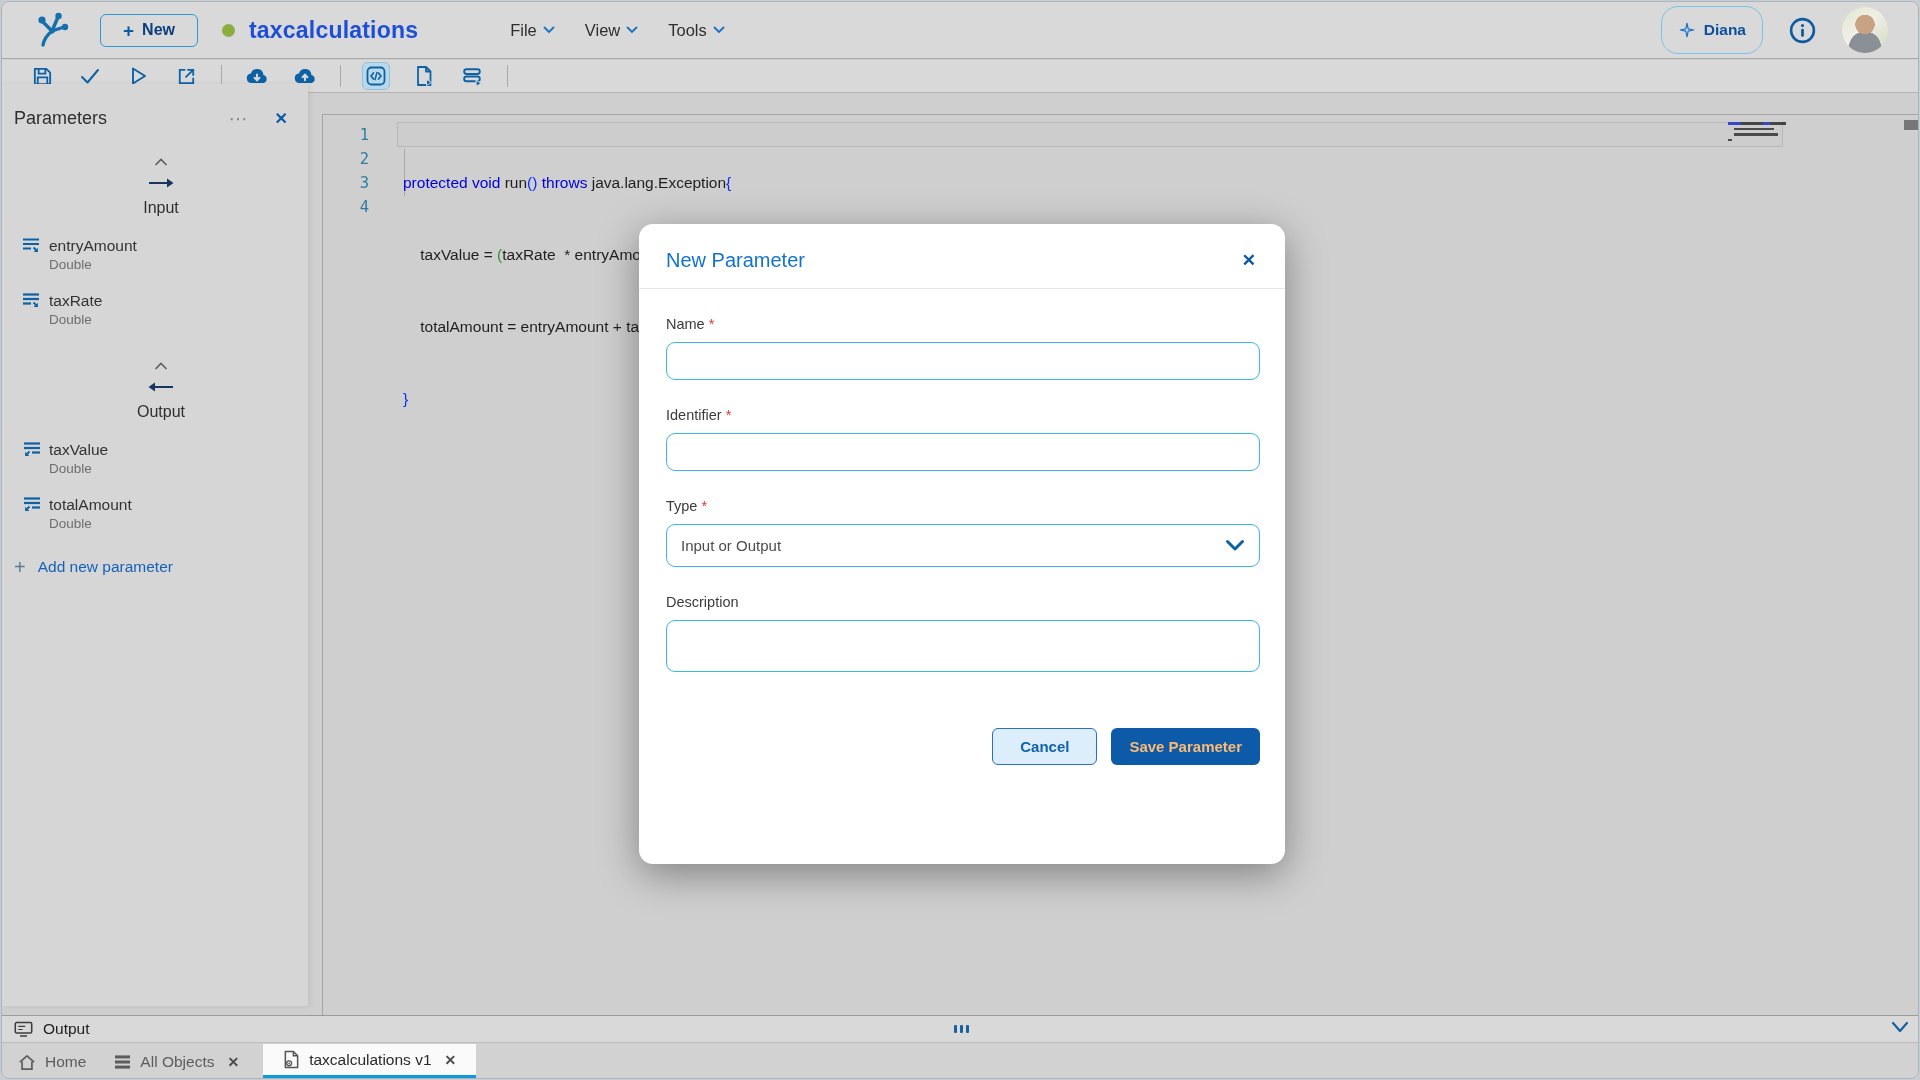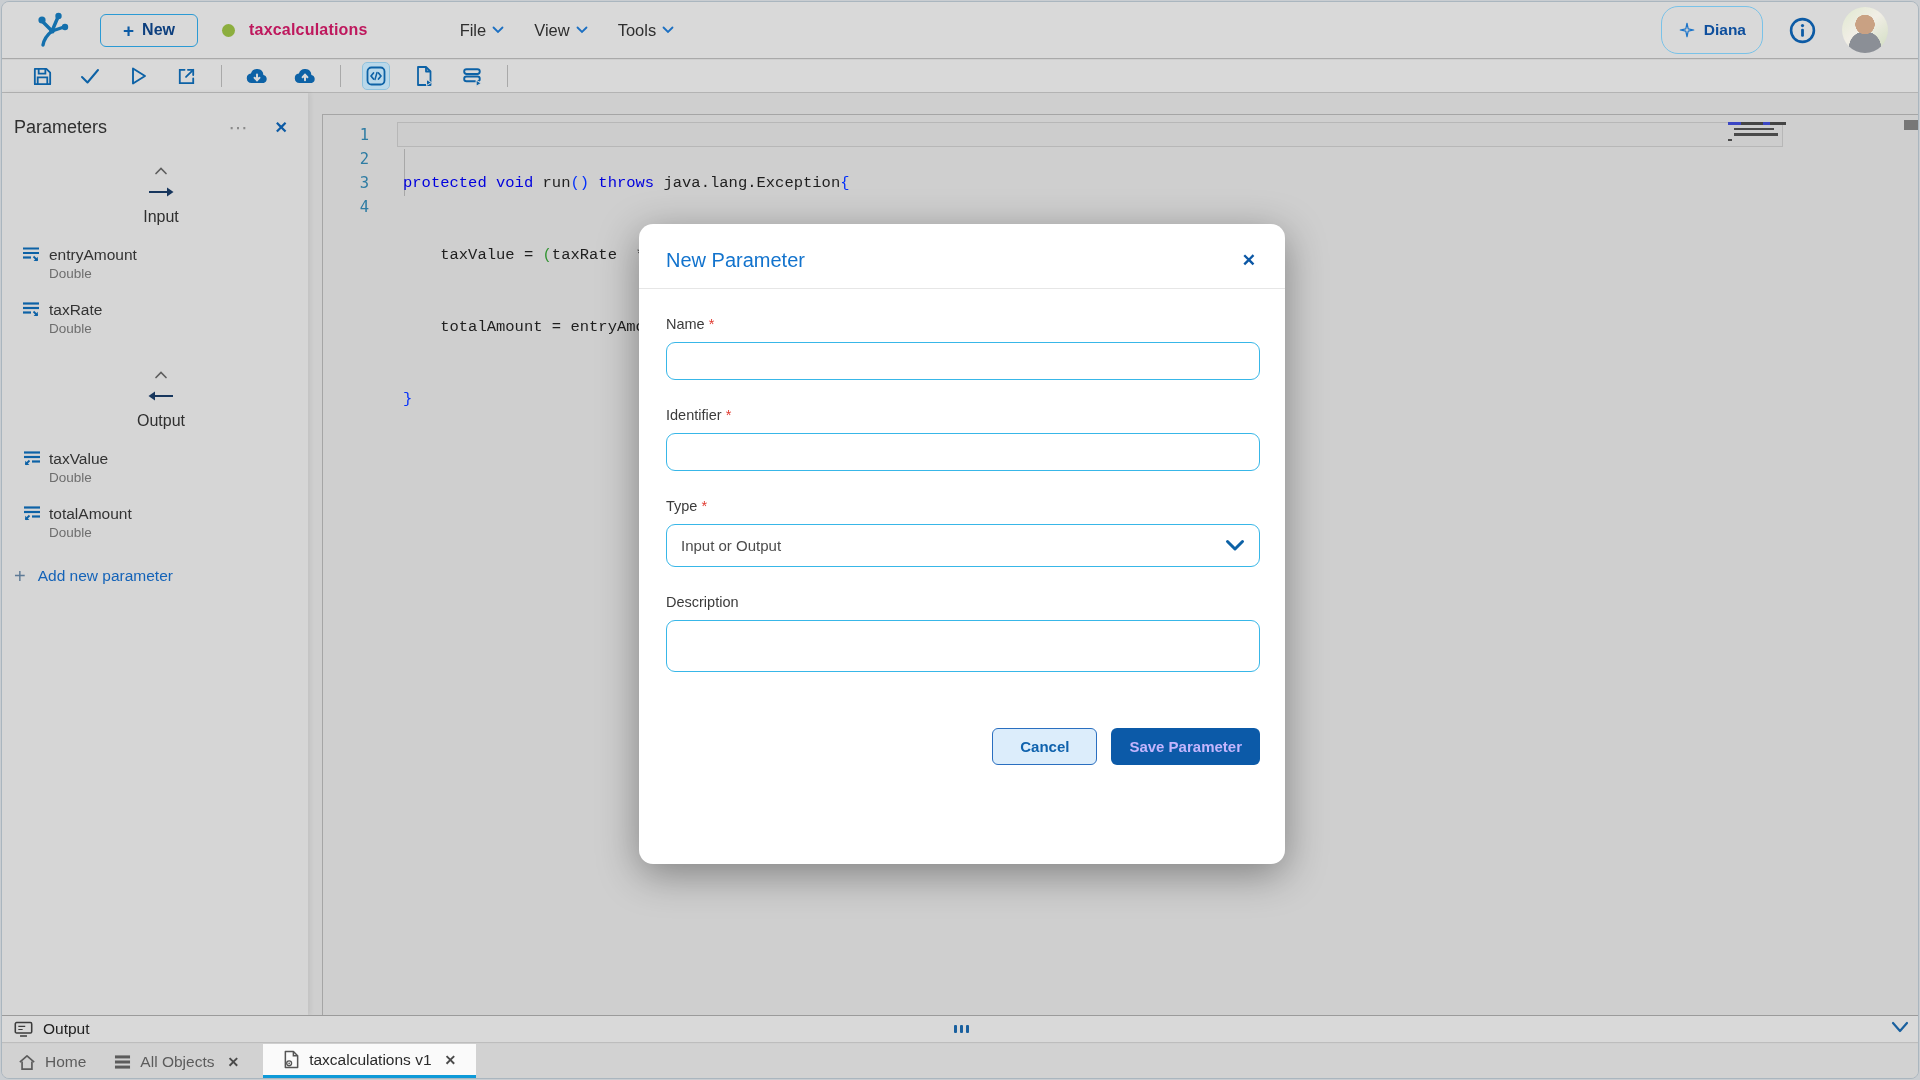--- a/index.html
+++ b/index.html
@@ -10,21 +10,21 @@
 
   
   .header { position:absolute; left:0; top:0; width:100%; height:57px; background:#d9d9d9;
             border-bottom:1px solid #a9a9a9; display:flex; align-items:center; }
   .logo { width:44px; height:44px; margin-left:28px; }
   .new-btn { display:flex; align-items:center; gap:8px; margin-left:26px; padding:6px 22px;
              border:1.6px solid #2b9ad4; border-radius:6px; color:#0d3f7e; font-weight:bold;
              font-size:16px; cursor:pointer; background:transparent; }
   .new-btn .plus { color:#0d5ba5; font-size:19px; font-weight:bold; line-height:1; }
   .status-dot { width:13px; height:13px; border-radius:50%; background:#8cae3e; margin-left:24px; }
-  .proj-title { font-size:16px; font-weight:bold; color:#be185d; margin-left:14px; letter-spacing:.2px; }
+  .proj-title { font-size:23px; font-weight:bold; color:#1d4ed8; margin-left:14px; letter-spacing:.2px; }
   .menus { display:flex; gap:30px; margin-left:92px; }
   .menu-item { display:flex; align-items:center; gap:6px; font-size:16.5px; color:#2e2e2e; cursor:pointer; }
   .header-right { margin-left:auto; display:flex; align-items:center; gap:26px; margin-right:30px; }
   .user-pill { display:flex; align-items:center; gap:8px; border:1.4px solid #79c2e8; border-radius:17px;
                padding:14px 16px; color:#0e4f9d; font-weight:bold; font-size:15.5px; cursor:pointer; }
   .info-btn { width:27px; height:27px; cursor:pointer; }
   .avatar { width:46px; height:46px; border-radius:50%; cursor:pointer; overflow:hidden;
             background:
               radial-gradient(circle at 50% 38%, #c9a183 0 26%, transparent 27%),
               radial-gradient(circle at 50% 88%, #8b8f96 0 34%, transparent 35%),
@@ -34,21 +34,21 @@
   
   .toolbar { position:absolute; left:0; top:58px; width:100%; height:33px; background:#d9d9d9;
              border-bottom:1px solid #b3b3b3; display:flex; align-items:center; }
   .tool { width:26px; height:26px; margin:0 11px; display:flex; align-items:center; justify-content:center;
           cursor:pointer; border-radius:4px; }
   .tool.first { margin-left:27px; }
   .tool.active { background:#b9d8ea; outline:1px solid #8fc2de; }
   .tb-divider { width:1px; height:22px; background:#a9a9a9; margin:0 11px; }
 
   
-  .sidebar { position:absolute; left:0; top:91px; width:306px; height:922px; background:#d6d6d6;
+  .sidebar { position:absolute; left:0; top:82px; width:306px; height:922px; background:#d6d6d6;
              box-shadow:2px 0 5px rgba(0,0,0,.07); }
   .sb-head { display:flex; align-items:center; padding:24px 20px 0 12px; }
   .sb-title { font-size:18px; color:#2f2f2f; }
   .sb-head-actions { margin-left:auto; display:flex; align-items:center; gap:26px; }
   .sb-menu-dots { color:#8a8a8a; font-size:19px; letter-spacing:1px; cursor:pointer; line-height:10px; }
   .sb-close { color:#0d5ba5; font-weight:bold; font-size:16px; cursor:pointer; }
   .sb-section { display:flex; align-items:center; gap:10px; margin:28px 0 0 12px; cursor:pointer;flex-direction:column; }
   .sb-section-label { font-size:16px; color:#2f2f2f; }
   .sb-item { display:flex; margin:20px 0 0 20px; gap:8px; cursor:pointer; }
   .sb-item-texts { display:flex; flex-direction:column; gap:2px; }
@@ -59,21 +59,21 @@
   .sb-add-label { color:#1463b8; font-size:15.5px; }
 
   
   .editor { position:absolute; left:320px; top:112px; width:1598px; height:901px;
             border-top:1px solid #a5a5a5; border-left:1px solid #a5a5a5; }
   .cur-line { position:absolute; left:74px; top:7px; width:1386px; height:25px; background:#cdcdcd;
               border:1px solid #b7b7b7; }
   .gutter { position:absolute; left:0; top:8px; width:60px; text-align:right;
             font-family:"DejaVu Sans Mono",monospace; font-size:15.5px; line-height:24px; color:#2e7ca3; }
   .gutter div { padding-right:14px; }
-  .code { position:absolute; left:80px; top:8px; font-family:Liberation Mono, monospace;
+  .code { position:absolute; left:80px; top:8px; font-family:Liberation Sans, sans-serif;
           font-size:15.5px; line-height:24px; color:#1f1f1f; white-space:pre; }
   .tok-kw { color:#0000dd; }
   .tok-b1 { color:#0431fa; }
   .tok-b2 { color:#319331; }
   .tok-num { color:#098658; }
   .indent-guide { position:absolute; left:81px; top:34px; width:1px; height:47px; background:#a8a8a8; }
   .minimap { position:absolute; right:132px; top:7px; width:60px; }
   .minimap div { height:2.5px; margin-bottom:3px; }
   .scroll-thumb { position:absolute; right:0; top:5px; width:16px; height:10px; background:#5a5a5a; opacity:.75; }
 
@@ -95,21 +95,21 @@
             display:flex; align-items:center; padding:0 14px; cursor:pointer; background:#fff;justify-content:center; }
   .select-value { font-size:15px; color:#4c4c4c; }
   .select-value.placeholder { color:#8b8b8b; }
   .select svg { margin-left:auto; }
   .textarea { width:594px; height:52px; margin-top:9px; border:1.6px solid #38b7e8; border-radius:9px;
               resize:none; outline:none; font-size:15px; color:#333; padding:8px 14px;
               font-family:"Liberation Sans",sans-serif; display:block; }
   .modal-actions { display:flex; justify-content:flex-end; gap:14px; margin-top:56px; }
   .btn-cancel { background:#dcedfb; border:1.4px solid #2a6fc0; color:#0f62ad; font-weight:bold;
                 font-size:15px; border-radius:6px; padding:5px 27px; cursor:pointer; }
-  .btn-save { background:#0c5aa8; border:none; color:#c4b5fd; font-weight:bold; font-size:15px;
+  .btn-save { background:#0c5aa8; border:none; color:#fdba74; font-weight:bold; font-size:15px;
               border-radius:6px; padding:10px 18px; cursor:pointer; }
 
   
   .console-bar { position:absolute; left:0; top:1013px; width:100%; height:28px; background:#d9d9d9;
                  border-top:1px solid #9b9b9b; border-bottom:1px solid #bdbdbd;
                  display:flex; align-items:center; }
   .console-label { font-size:15.5px; color:#222; margin-left:10px; }
   .drag-handle { position:absolute; left:952px; top:9px; display:flex; gap:3px; cursor:ns-resize; }
   .drag-handle i { width:3px; height:8px; background:#19609f; border-radius:1px; }
   .console-chevron { position:absolute; right:8px; top:4px; cursor:pointer; }

